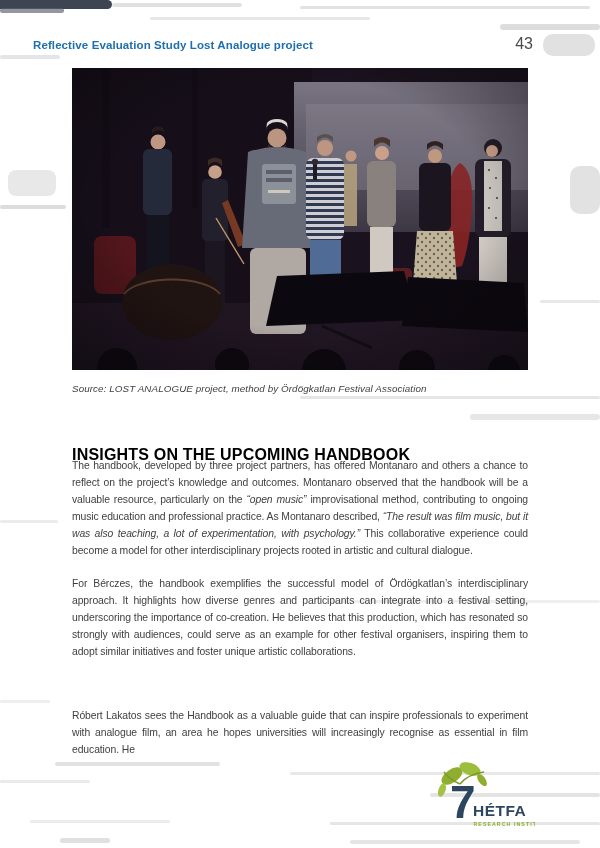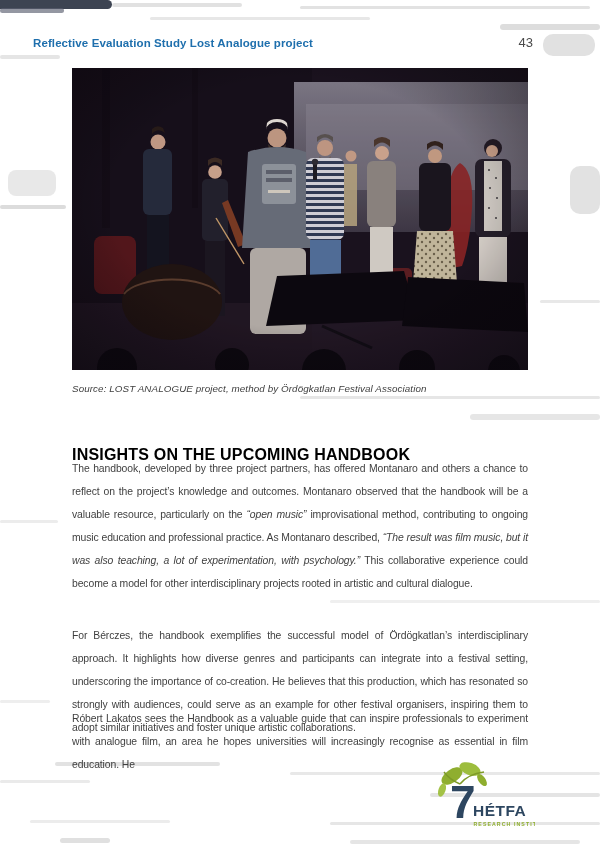--- a/index.html
+++ b/index.html
@@ -10,34 +10,34 @@
     -webkit-font-smoothing:antialiased;
   }
   .page{position:absolute;inset:0;}
 
   
   .streak{position:absolute;border-radius:3px;pointer-events:none;}
 
   
   .header{position:absolute;left:33px;top:35px;width:500px;display:flex;justify-content:space-between;align-items:baseline;}
   .header .title{color:#1e6fad;font-weight:bold;font-size:11.5px;letter-spacing:.1px;}
-  .header .pagenum{color:#4a4a4a;font-size:13px;}
+  .header .pagenum{color:#4a4a4a;font-size:16px;}
 
   
   .photo{position:absolute;left:72px;top:68px;width:456px;height:302px;background:#17121b;overflow:hidden;}
   .photo svg{display:block;}
 
   
   .caption{position:absolute;left:72px;top:383px;width:456px;font-style:italic;font-size:9.8px;color:#3e3e3e;letter-spacing:.1px;}
 
   
   .heading{position:absolute;left:72px;top:446px;width:456px;color:#000000;font-weight:bold;font-size:16px;letter-spacing:.2px;}
-  .para{position:absolute;left:72px;width:456px;font-size:10.4px;line-height:23px;color:#3f3f3f;text-align:justify;letter-spacing:-0.1px;margin:0;}
+  .para{position:absolute;left:72px;width:456px;font-size:10.4px;line-height:17px;color:#3f3f3f;text-align:justify;letter-spacing:-0.1px;margin:0;}
   .p1{top:457px;}
-  .p2{top:624px;}
+  .p2{top:575px;}
   .p3{top:688px;margin-top:19px;}
   .para .i{font-style:italic;}
 
   
   .logo{position:absolute;left:430px;top:760px;width:105px;height:74px;}
   .logo svg{display:block;}
 </style>
 </head>
 <body>
 

